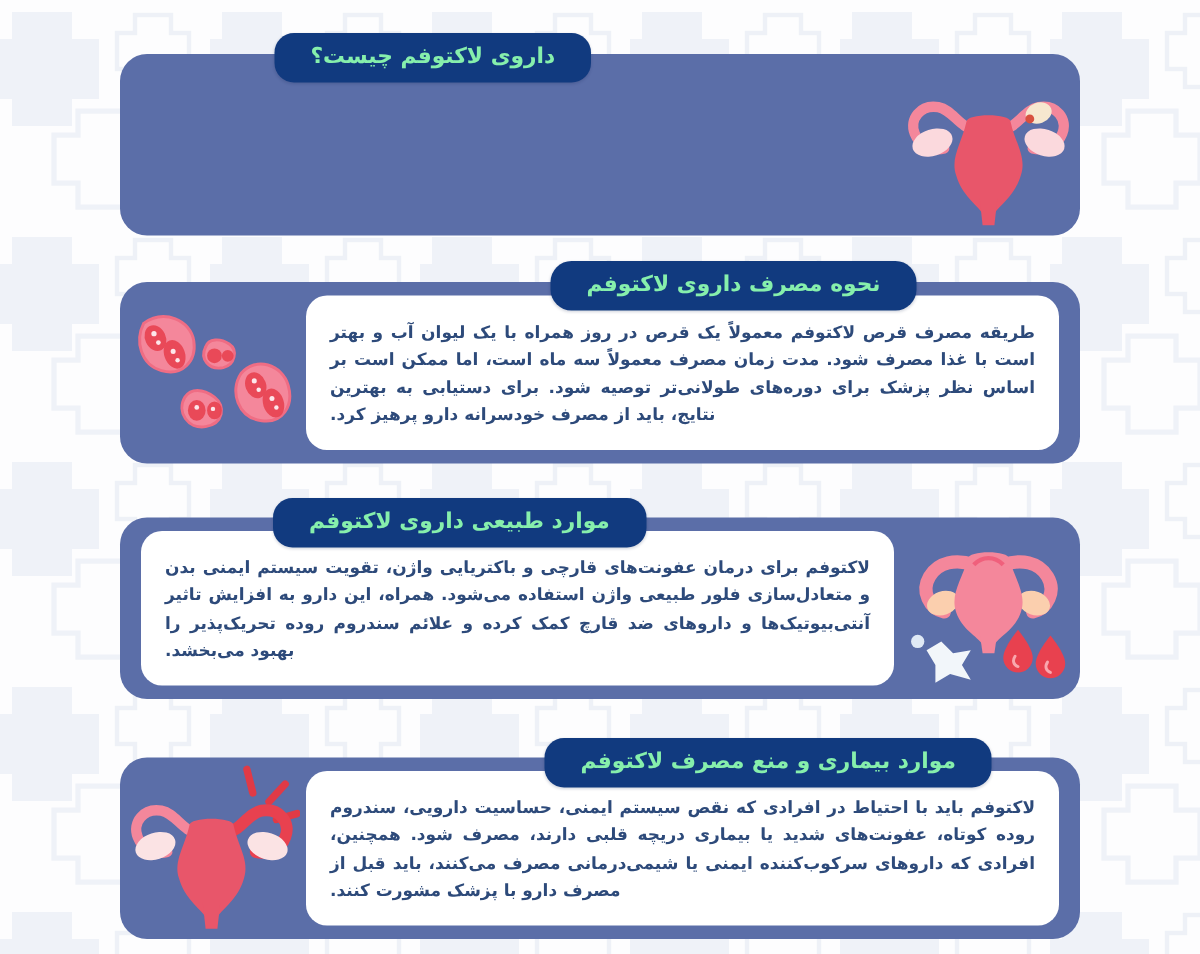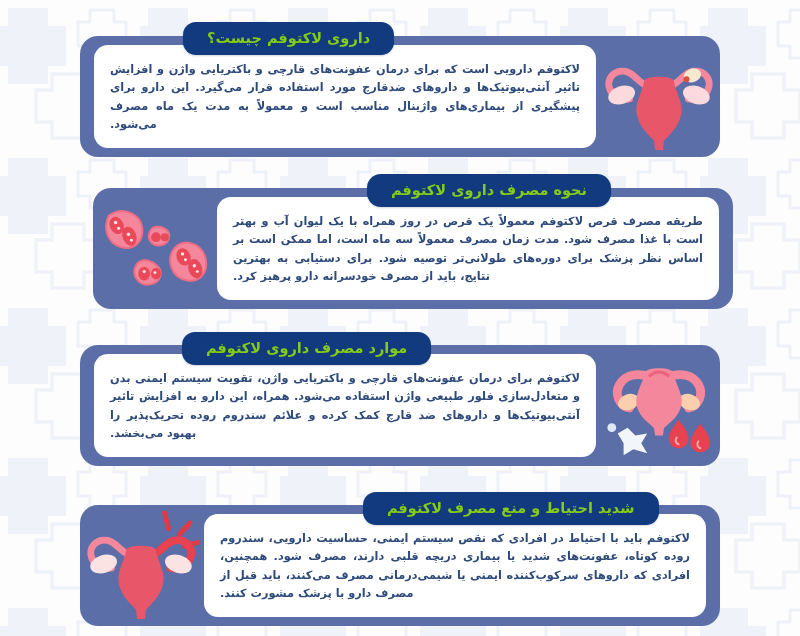--- a/index.html
+++ b/index.html
@@ -32,21 +32,21 @@
 
   .card {
     position: absolute;
     left: 80px;
     width: 640px;
     background: #5b6ea8;
     border-radius: 18px;
     box-sizing: border-box;
   }
   .card-1 { top: 36px;  height: 121px; }
-  .card-2 { top: 188px; height: 121px; margin-left: 13px; }
+  .card-2 { top: 188px; height: 121px; }
   .card-3 { top: 345px; height: 121px; }
   .card-4 { top: 505px; height: 121px; }
 
   
   .card-body {
     position: absolute;
     top: 9px;
     height: 103px;
     background: #ffffff;
     border-radius: 14px;
@@ -72,21 +72,21 @@
     line-height: 1.62;
     font-weight: 600;
     letter-spacing: 0;
   }
 
   
   .title-pill {
     position: absolute;
     z-index: 3;
     background: #113a7f;
-    color: #84cc16;
+    color: #86efac;
     border-radius: 13px;
     height: 33px;
     line-height: 33px;
     padding: 0 24px;
     font-size: 14.5px;
     font-weight: 700;
     white-space: nowrap;
     direction: rtl;
     text-align: center;
     box-shadow: 0 1px 2px rgba(10,30,70,0.18);
@@ -126,23 +126,20 @@
         <path d="M10 0 h20 v10 h10 v20 h-10 v10 h-20 v-10 h-10 v-20 h10 z" transform="translate(108,96)" fill="#f3f5fa"></path>
       </pattern>
     </defs>
     <rect x="0" y="0" width="800" height="636" fill="#fdfdfe"></rect>
     <rect x="0" y="0" width="800" height="636" fill="url(#crossPat)"></rect>
   </svg>
 
   <div class="cards">
 
     <div class="card card-1">
-      <div class="card-body body-art-right">
-        <p class="card-text">لاکتوفم دارویی است که برای درمان عفونت‌های قارچی و باکتریایی واژن و افزایش تاثیر آنتی‌بیوتیک‌ها و داروهای ضدقارچ مورد استفاده قرار می‌گیرد. این دارو برای پیشگیری از بیماری‌های واژینال مناسب است و معمولاً به مدت یک ماه مصرف می‌شود.</p>
-      </div>
       <div class="art art-right">
         <svg viewBox="0 0 120 112" aria-hidden="true">
 
           <path d="M52 46 C40 44 36 32 26 30 C14 28 6 38 10 48 C13 56 22 60 30 58" fill="none" stroke="#f4879b" stroke-width="7" stroke-linecap="round"></path>
 
           <path d="M68 46 C80 44 84 32 94 30 C106 28 114 38 110 48 C107 56 98 60 90 58" fill="none" stroke="#f4879b" stroke-width="7" stroke-linecap="round"></path>
 
           <ellipse cx="22" cy="54" rx="14" ry="9" transform="rotate(-18 22 54)" fill="#fbd9dd"></ellipse>
           <ellipse cx="98" cy="54" rx="14" ry="9" transform="rotate(18 98 54)" fill="#fbd9dd"></ellipse>
 
@@ -222,21 +219,21 @@
           <path d="M18 84 L28 78 L36 86 L48 84 L42 94 L48 104 L34 100 L24 106 L24 94 Z" fill="#f2f6fa"></path>
           <circle cx="12" cy="78" r="4.5" fill="#dfe9f5"></circle>
 
           <path d="M80 70 C80 70 70 82 70 89 C70 95 75 99 80 99 C85 99 90 95 90 89 C90 82 80 70 80 70 Z" fill="#e8414f"></path>
           <path d="M102 74 C102 74 92 86 92 93 C92 99 97 103 102 103 C107 103 112 99 112 93 C112 86 102 74 102 74 Z" fill="#e8414f"></path>
           <path d="M78 88 C76 91 77 94 80 95" fill="none" stroke="#f9a7ae" stroke-width="2" stroke-linecap="round"></path>
           <path d="M100 92 C98 95 99 98 102 99" fill="none" stroke="#f9a7ae" stroke-width="2" stroke-linecap="round"></path>
         </svg>
       </div>
     </div>
-    <div class="title-pill title-3">موارد مصرف داروی لاکتوفم</div>
+    <div class="title-pill title-3">موارد طبیعی داروی لاکتوفم</div>
 
     <div class="card card-4">
       <div class="card-body body-art-left">
         <p class="card-text">لاکتوفم باید با احتیاط در افرادی که نقص سیستم ایمنی، حساسیت دارویی، سندروم روده کوتاه، عفونت‌های شدید یا بیماری دریچه قلبی دارند، مصرف شود. همچنین، افرادی که داروهای سرکوب‌کننده ایمنی یا شیمی‌درمانی مصرف می‌کنند، باید قبل از مصرف دارو با پزشک مشورت کنند.</p>
       </div>
       <div class="art art-left">
         <svg viewBox="0 0 120 112" aria-hidden="true">
 
           <g stroke="#e03a46" stroke-width="5" stroke-linecap="round">
             <line x1="88" y1="18" x2="84" y2="2"></line>
@@ -250,16 +247,16 @@
 
           <ellipse cx="22" cy="54" rx="14" ry="9" transform="rotate(-18 22 54)" fill="#fbe3e4"></ellipse>
           <ellipse cx="98" cy="54" rx="14" ry="9" transform="rotate(18 98 54)" fill="#fbe3e4"></ellipse>
 
           <path d="M45 40 C45 34 75 34 75 40 C78 54 86 64 82 76 C78 90 68 96 64 102
                    L56 102 C52 96 42 90 38 76 C34 64 42 54 45 40 Z" fill="#e8566a"></path>
           <path d="M54 92 L66 92 L64 110 L56 110 Z" fill="#e8566a"></path>
         </svg>
       </div>
     </div>
-    <div class="title-pill title-4">شدید احتیاط و منع مصرف لاکتوفم</div>
+    <div class="title-pill title-4">موارد بیماری و منع مصرف لاکتوفم</div>
 
   </div>
 </div>
 
 </body></html>

